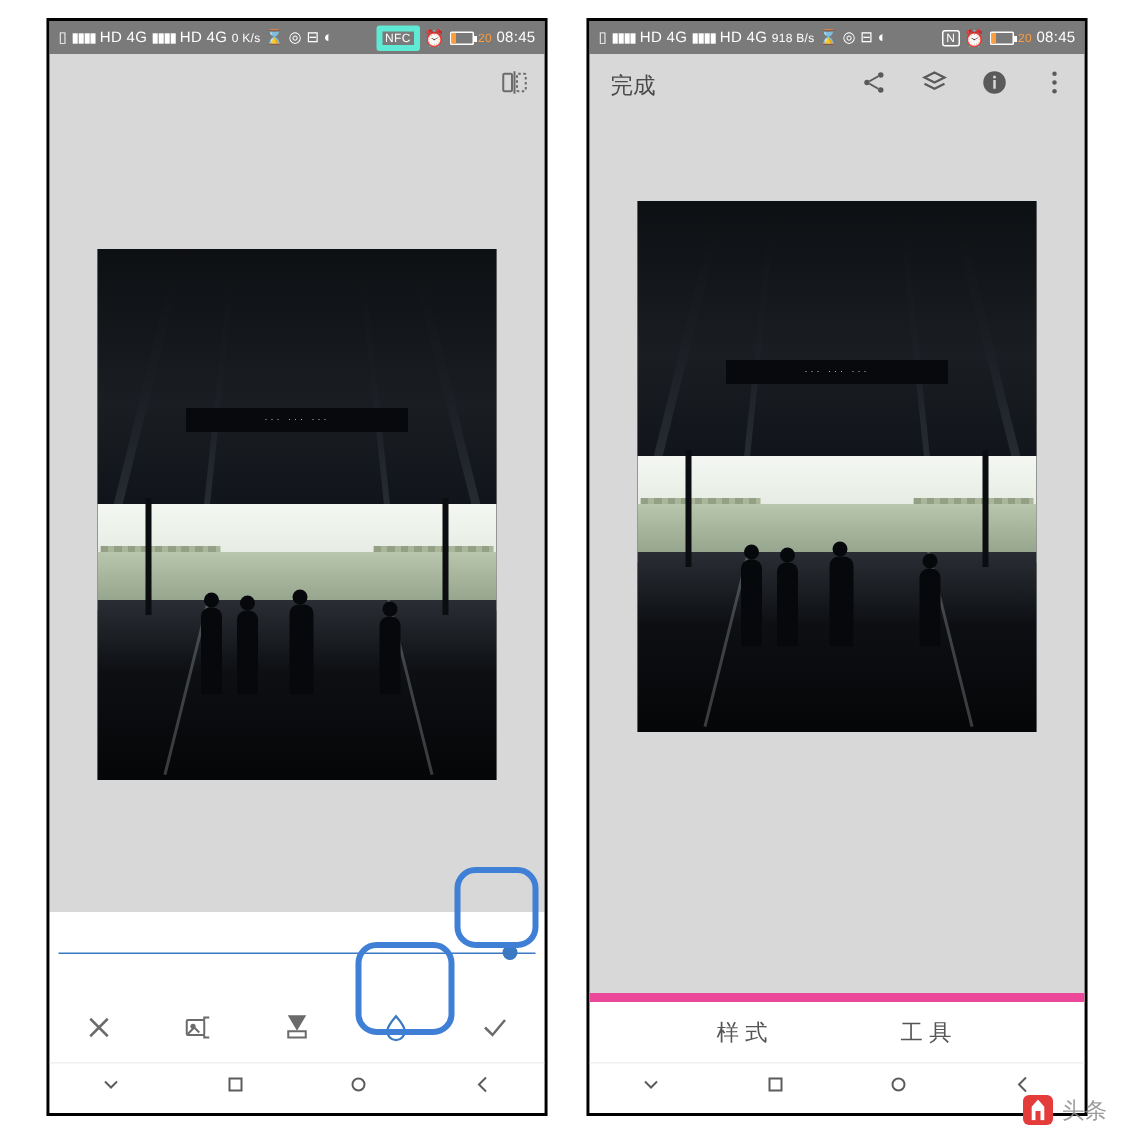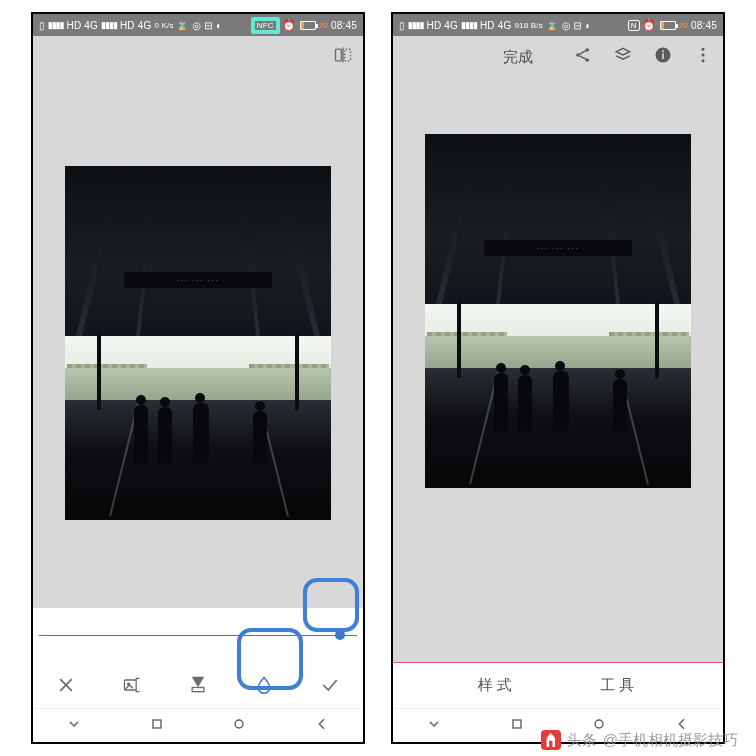--- a/index.html
+++ b/index.html
@@ -55,21 +55,21 @@
   .appbar {
     height: 42px;
     background: #d8d8d8;
     display: flex;
     align-items: center;
     justify-content: flex-end;
     padding: 0 10px;
     gap: 18px;
     color: #5a5a5a;
   }
-  .appbar.left { justify-content: flex-end; gap: 40px; }
+  .appbar.left { justify-content: space-between; gap: 40px; }
   .done { font-size: 15px; color:#4a4a4a; margin-left:4px;}
   .abicons { display:flex; gap:20px; align-items:center; }
   .abicons svg, .appbar svg { width:20px; height:20px; }
   
   .canvas {
     flex: 1;
     background: #d8d8d8;
     display: flex;
     align-items: center;
     justify-content: center;
@@ -387,21 +387,21 @@
           <div class="track t2"></div>
         <div class="pillar pl"></div>
           <div class="pillar pr"></div>
         <div class="person p1"></div>
           <div class="person p2"></div>
         <div class="person p3"></div>
           <div class="person p4"></div>
       </div>
     </div>
 
-    <div class="toolrow twocol" style="border-top:1px solid #ec4899;">
+    <div class="toolrow twocol" style="border-top:6px solid #ec4899;">
       <span>样式</span>
       <span>工具</span>
     </div>
 
     <div class="navbar">
       <span><svg viewBox="0 0 24 24" stroke="#5c5c5c" stroke-width="2" fill="none">
             <polyline points="6 9 12 15 18 9"></polyline>
           </svg></span>
       <span><svg viewBox="0 0 24 24" stroke="#5c5c5c" stroke-width="2" fill="none">
             <rect x="6" y="6" width="12" height="12"></rect>
@@ -413,14 +413,13 @@
             <polyline points="15 5 8 12 15 19"></polyline>
           </svg></span>
     </div>
   </div>
 
 </div>
 
 <div class="watermark">
   <span class="wm-logo"></span>
   <span>头条</span>
-  <span>@手机相机摄影技巧</span>
 </div>
 
 </body></html>

